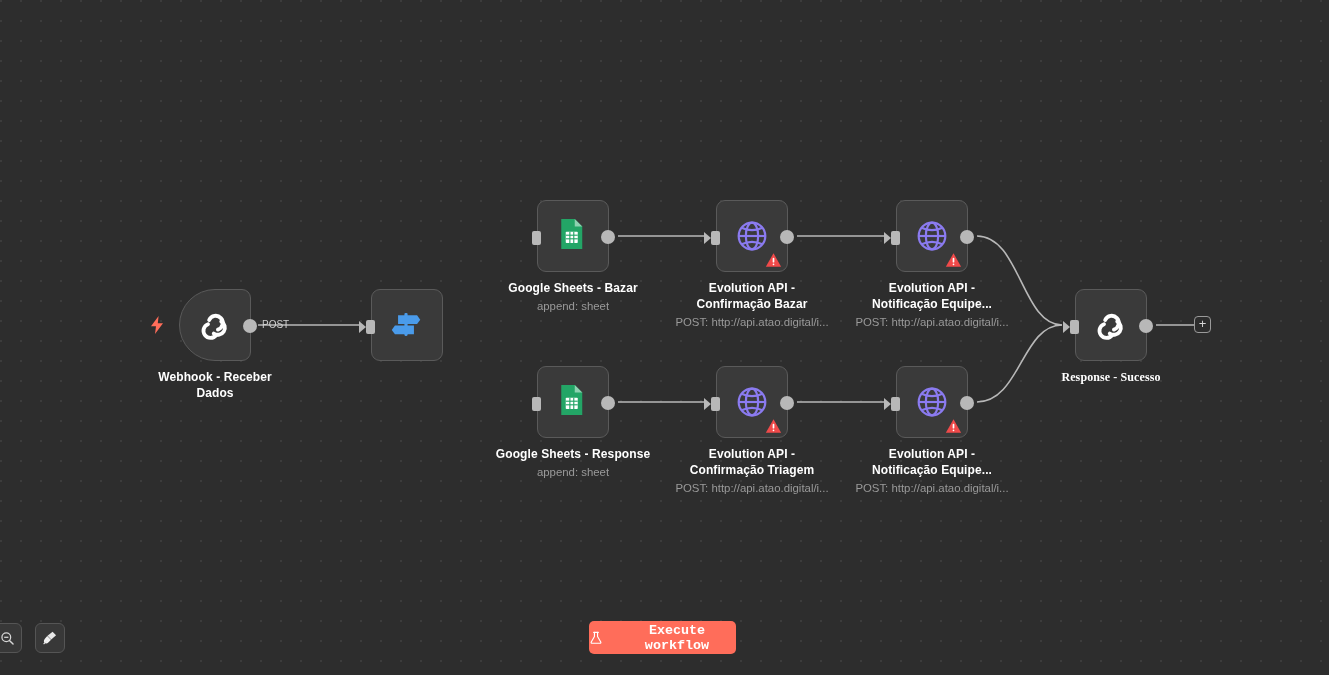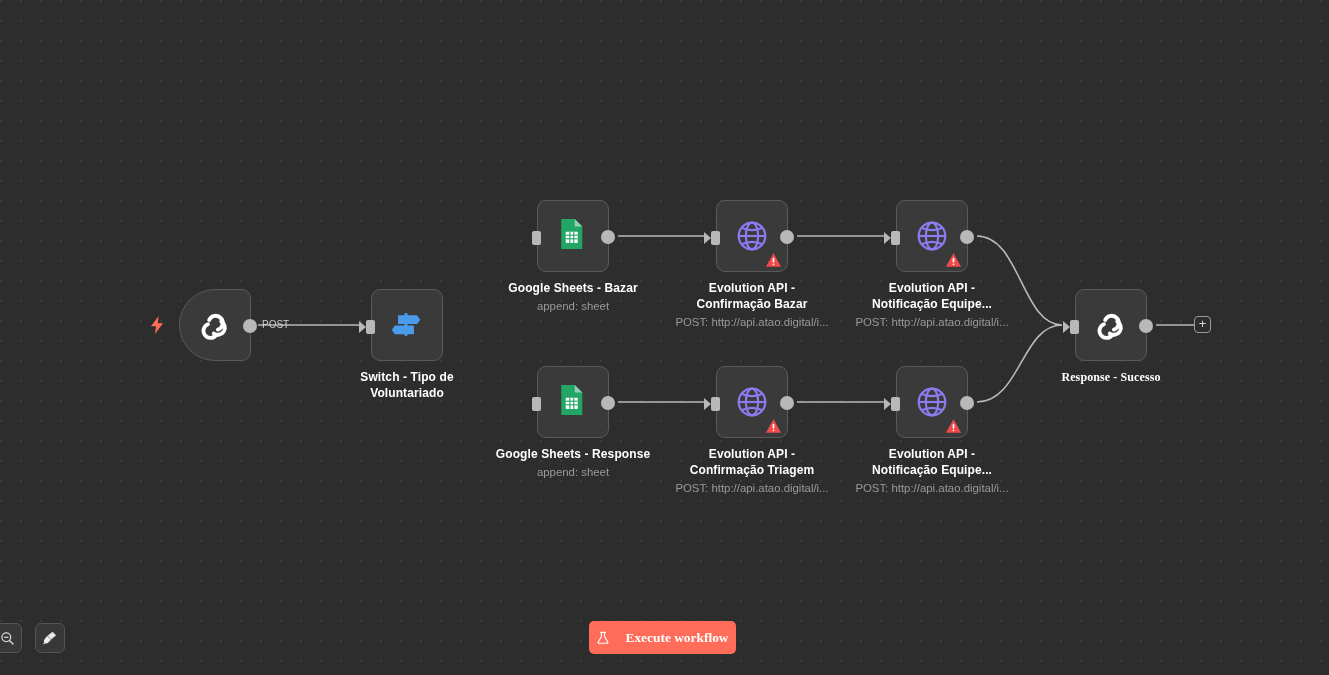--- a/index.html
+++ b/index.html
@@ -166,21 +166,21 @@
   .exec-btn {
     position: absolute;
     left: 589px;
     top: 621px;
     width: 147px;
     height: 33px;
     background: #ff6d5a;
     border: none;
     border-radius: 5px;
     color: #ffffff;
-    font-family: Liberation Serif, serif;
+    font-family: Liberation Mono, monospace;
     font-size: 13.4px;
     font-weight: bold;
     display: flex;
     align-items: center;
     justify-content: center;
     gap: 15px;
     cursor: pointer;
     padding: 0;
   }
 </style>
@@ -225,33 +225,33 @@
         <g fill="none" stroke="#ffffff" stroke-width="4.6" stroke-linecap="round">
           <path d="M17 18 A8.5 8.5 0 1 1 27.5 29.5"></path>
           <path d="M31.5 19.8 A8.5 8.5 0 1 1 22.5 34.2"></path>
           <path d="M25.5 36 A8.5 8.5 0 1 1 15.6 23"></path>
         </g>
       </svg>
     </span>
     <span class="port-out"></span>
   </div>
   <div class="edge-label" style="left:262px; top:319px;">POST</div>
+  <div class="node-label" style="left:135px; top:369px; width:160px;">Webhook - Receber
+Dados</div>
 
   <div class="node" style="left:371px; top:289px;">
     <span class="port-in arrowed"></span>
     <span class="glyph">
       <svg viewBox="0 0 48 48" width="38" height="38">
         <rect x="22" y="10" width="4" height="29" rx="1.4" fill="#4a9bea"></rect>
         <path d="M14 13 H38 L42 18.5 L38 24 H14 Z" fill="#4a9bea"></path>
         <path d="M34 26 H10 L6 31.5 L10 37 H34 Z" fill="#4a9bea"></path>
       </svg>
     </span>
   </div>
-  <div class="node-label" style="left:327px; top:369px; width:160px;">Switch - Tipo de
-Voluntariado</div>
 
   <div class="node" style="left:537px; top:200px;">
     <span class="port-in"></span>
     <span class="glyph">
       <svg viewBox="0 0 48 48" width="36" height="36">
         <path d="M11 4 H29 L39 14 V44 H11 Z" fill="#23a566"></path>
         <path d="M29 4 L39 14 H29 Z" fill="#8ed1b1"></path>
         <rect x="17" y="21" width="16" height="15" rx="1" fill="#ffffff"></rect>
         <g stroke="#23a566" stroke-width="1.5">
           <line x1="17" y1="25.6" x2="33" y2="25.6"></line>

